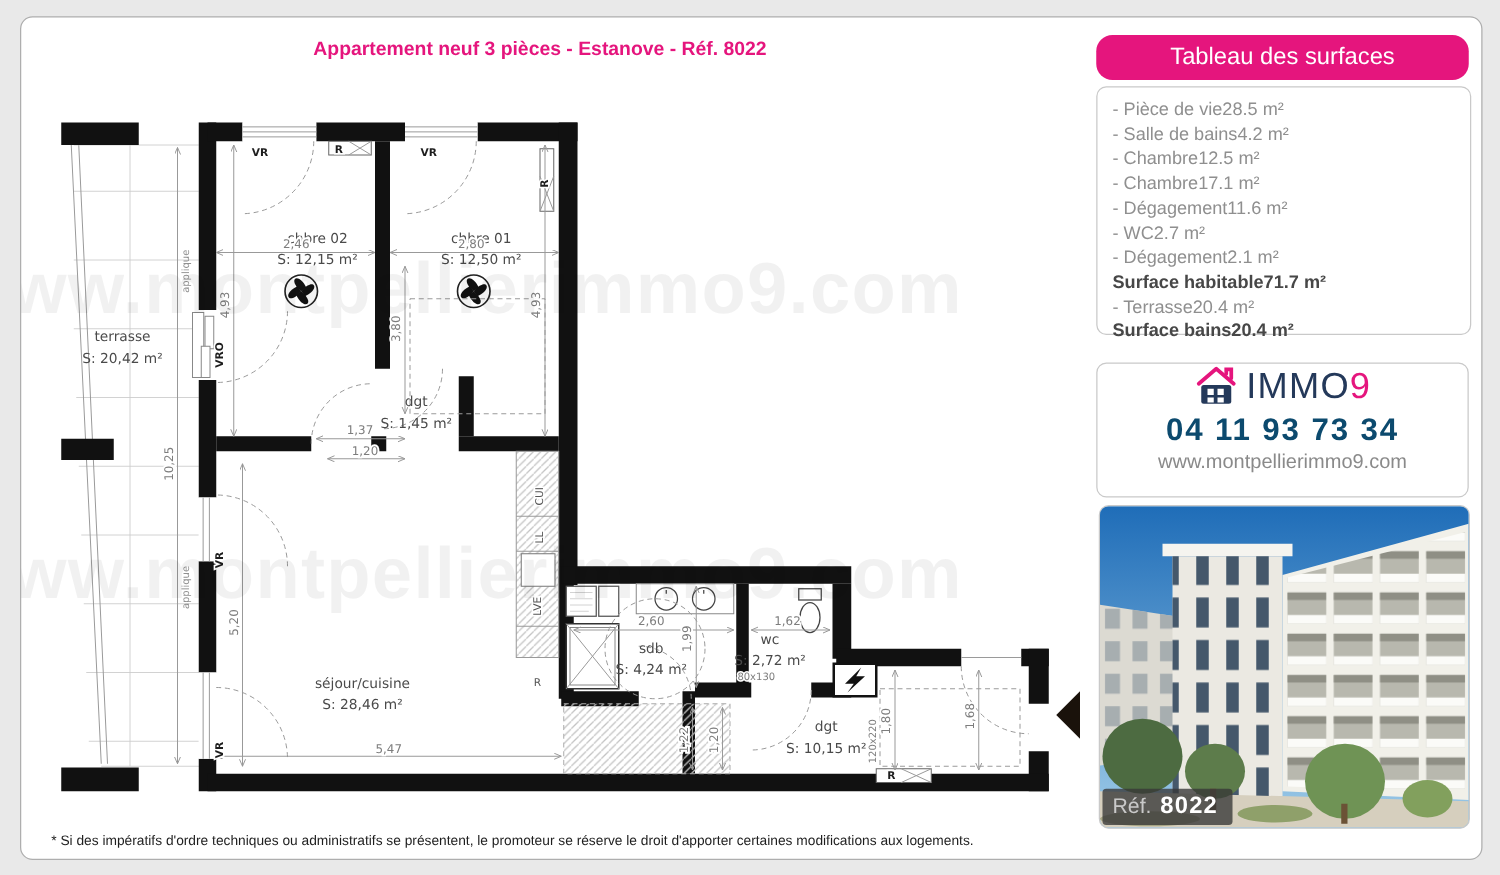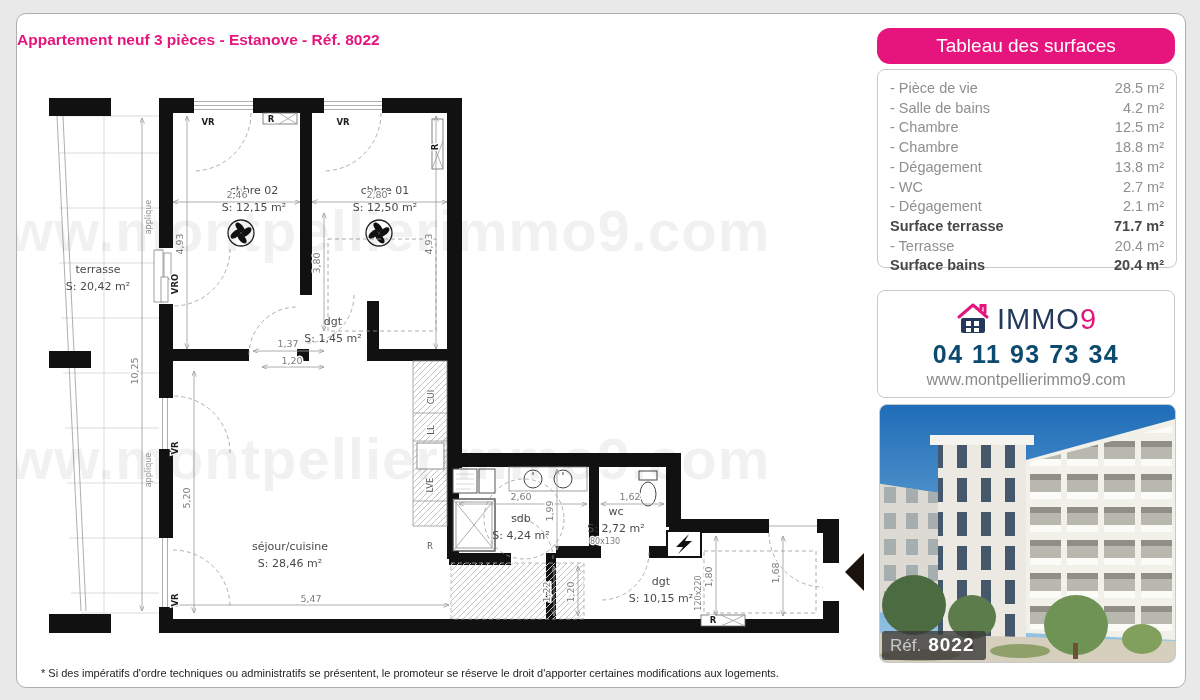--- a/index.html
+++ b/index.html
@@ -1,28 +1,28 @@
 <!DOCTYPE html>
 <html><head>
 <meta charset="utf-8">
 <style>
   html,body{margin:0;padding:0;}
   body{width:1200px;height:700px;background:#e9e9e9;font-family:"Liberation Sans",sans-serif;position:relative;overflow:hidden;}
   .card{position:absolute;left:16px;top:13px;width:1168px;height:673px;background:#ffffff;border:1px solid #aeaeae;border-radius:10px;overflow:hidden;}
   .watermark{position:absolute;left:-55px;white-space:nowrap;font-weight:bold;font-size:58px;letter-spacing:1px;color:rgba(0,0,0,0.055);pointer-events:none;z-index:3;}
   .wm1{top:183px;} .wm2{top:411px;}
-  .page-title{position:absolute;left:0px;top:17px;width:830px;text-align:left;font-weight:bold;font-size:15.5px;color:#e5157d;z-index:4;}
+  .page-title{position:absolute;left:0px;top:17px;width:830px;text-align:center;font-weight:bold;font-size:15.5px;color:#e5157d;z-index:4;}
   #plansvg{position:absolute;left:-16px;top:-13px;width:1200px;height:700px;z-index:2;}
   
   .side-header{position:absolute;left:860px;top:14px;width:298px;height:36px;background:#e5157d;border-radius:13px;color:#fff;font-size:19px;display:flex;align-items:center;justify-content:center;z-index:4;}
   .side-table{position:absolute;left:860px;top:55px;width:274px;height:180px;border:1px solid #c9c9c9;border-radius:8px;padding:9px 12px 8px 12px;z-index:4;background:#fff;}
-  .srow{display:flex;justify-content:space-between;font-size:14.5px;line-height:19.7px;color:#8f8f8f;gap:25px;}
+  .srow{display:flex;font-size:14.5px;line-height:19.7px;color:#8f8f8f;}
   .srow.bold{color:#474747;font-weight:bold;}
   .side-logo{position:absolute;left:860px;top:276px;width:296px;height:106px;border:1px solid #c9c9c9;border-radius:8px;z-index:4;background:#fff;text-align:center;}
-  .logo-row{display:flex;align-items:center;justify-content:center;gap:6px;margin-top:10px;}
+  .logo-row{display:flex;align-items:center;justify-content:center;gap:6px;}
   .brand{font-size:29px;letter-spacing:1px;color:#24395a;}
   .brand .nine{color:#e5157d;}
   .phone{font-size:25px;font-weight:bold;color:#0c4a6e;letter-spacing:1.5px;margin-top:3px;}
   .website{font-size:16px;color:#8a8a8a;margin-top:2px;}
   .side-photo{position:absolute;left:862px;top:390px;width:295px;height:257px;border:1px solid #c9c9c9;border-radius:8px;overflow:hidden;z-index:4;background:#9cc4e4;}
   .ref-overlay{position:absolute;left:2px;bottom:2px;background:rgba(55,55,55,0.78);border-radius:3px;padding:3px 12px 4px 8px;display:flex;align-items:baseline;gap:7px;}
   .ref-label{color:#c9c9c9;font-size:17px;}
   .ref-num{color:#ffffff;font-size:19px;font-weight:bold;letter-spacing:1px;}
   .footnote{position:absolute;left:24px;bottom:8px;font-size:11px;color:#1e1e1e;z-index:4;}
   
@@ -292,36 +292,36 @@
       <div class="srow">
         <span>- Salle de bains</span>
         <span>4.2 m²</span>
       </div>
       <div class="srow">
         <span>- Chambre</span>
         <span>12.5 m²</span>
       </div>
       <div class="srow">
         <span>- Chambre</span>
-        <span>18.8 m²</span>
+        <span>17.1 m²</span>
       </div>
       <div class="srow">
         <span>- Dégagement</span>
-        <span>13.8 m²</span>
+        <span>11.6 m²</span>
       </div>
       <div class="srow">
         <span>- WC</span>
         <span>2.7 m²</span>
       </div>
       <div class="srow">
         <span>- Dégagement</span>
         <span>2.1 m²</span>
       </div>
       <div class="srow bold">
-        <span>Surface terrasse</span>
+        <span>Surface habitable</span>
         <span>71.7 m²</span>
       </div>
       <div class="srow">
         <span>- Terrasse</span>
         <span>20.4 m²</span>
       </div>
       <div class="srow bold">
         <span>Surface bains</span>
         <span>20.4 m²</span>
       </div>

